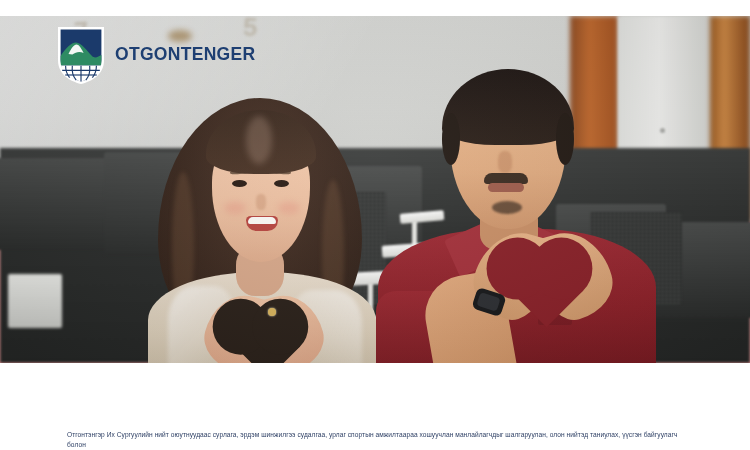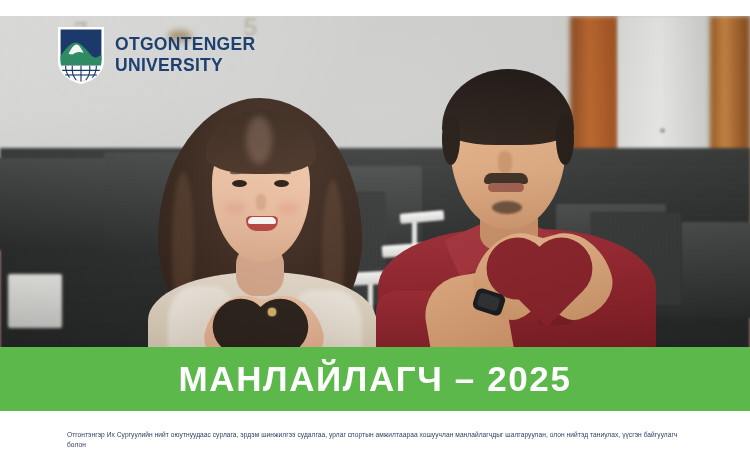--- a/index.html
+++ b/index.html
@@ -321,26 +321,22 @@
           <path d="M16.3 41.8 C15.6 48.4 17.6 53.2 20.2 56.1"></path>
           <path d="M33.7 41.8 C34.4 48.4 32.4 53.2 29.8 56.1"></path>
           <path d="M9.6 41.8 C9.6 46.4 11 50.6 13.6 53.6"></path>
           <path d="M40.4 41.8 C40.4 46.4 39 50.6 36.4 53.6"></path>
           <path d="M6.2 46.4 H43.8"></path>
           <path d="M9.2 51 H40.8"></path>
         </g>
       </svg>
       <div class="logo-text">
         <div class="logo-l1">OTGONTENGER</div>
-        <div class="logo-l2">UNIVERSITY</div>
       </div>
     </div>
   </div>
 
-  <div class="banner">
-    <div class="banner-title">МАНЛАЙЛАГЧ – 2025</div>
-  </div>
 
   <div class="bodytext">
     <p>Отгонтэнгэр Их Сургуулийн нийт оюутнуудаас сурлага, эрдэм шинжилгээ судалгаа, урлаг спортын амжилтаараа хошуучлан манлайлагчдыг шалгаруулан, олон нийтэд таниулах, үүсгэн байгуулагч болон</p>
   </div>
 
 </div>
 
 </body></html>

